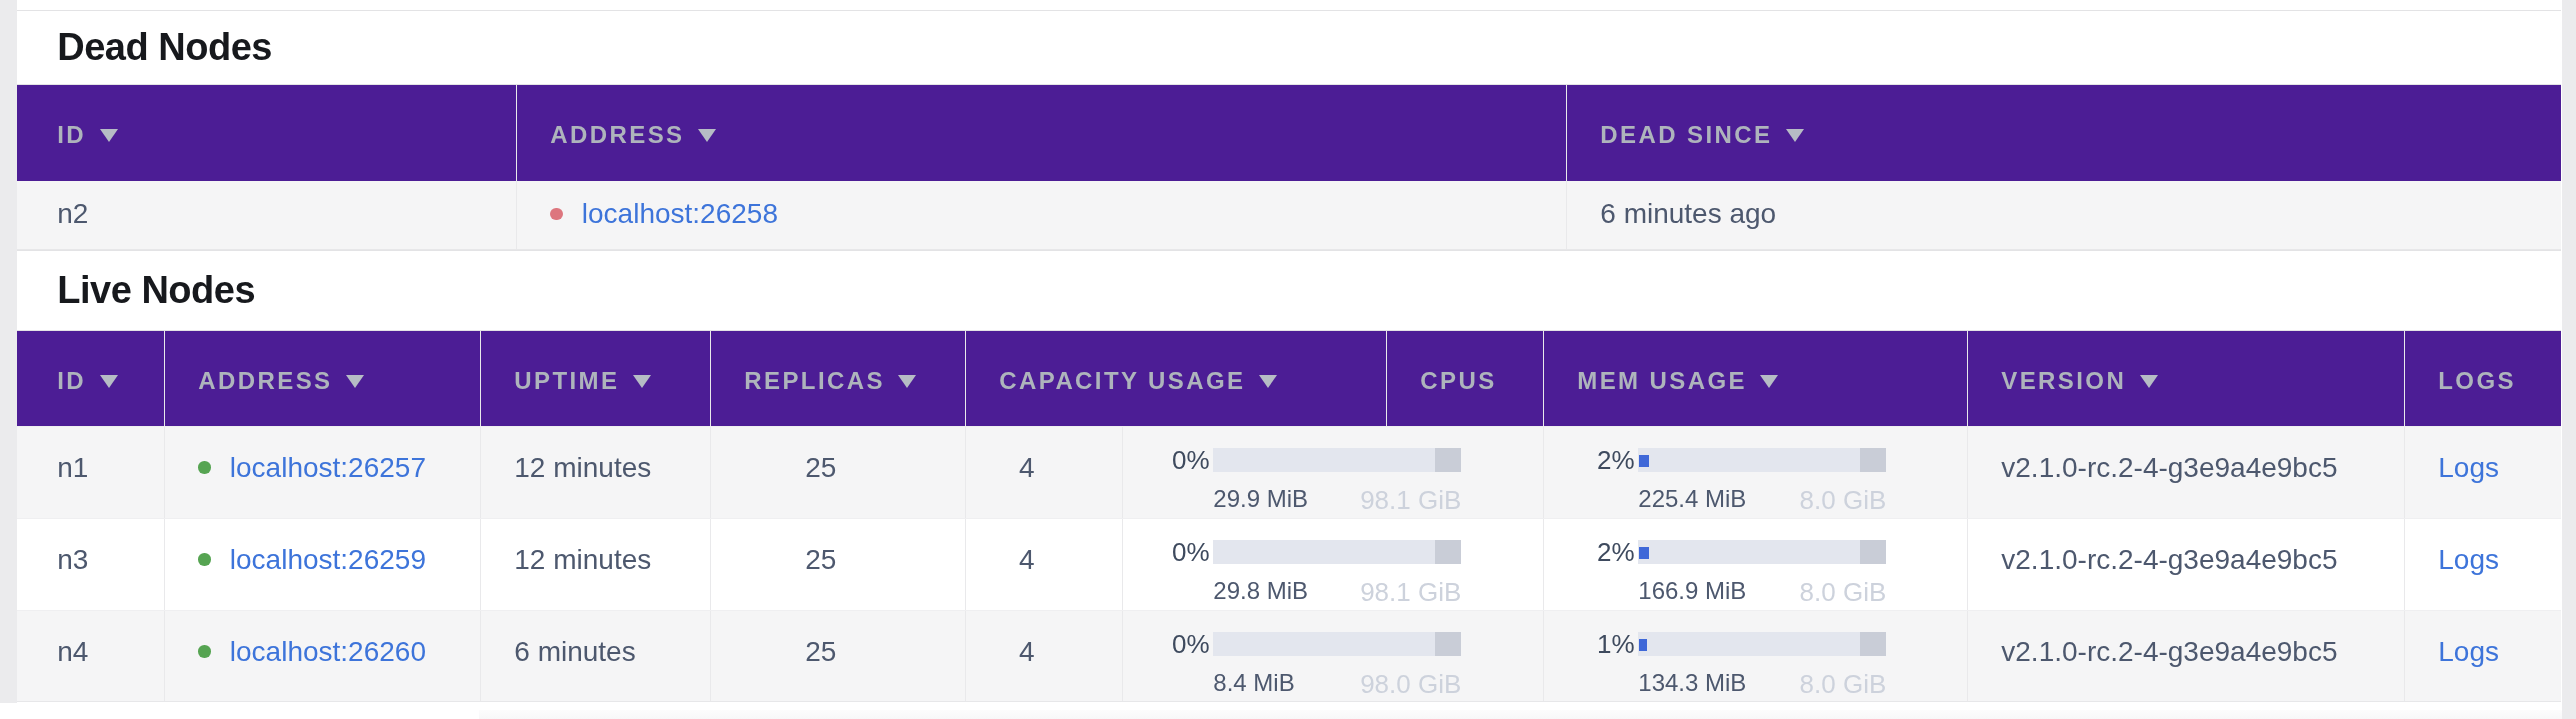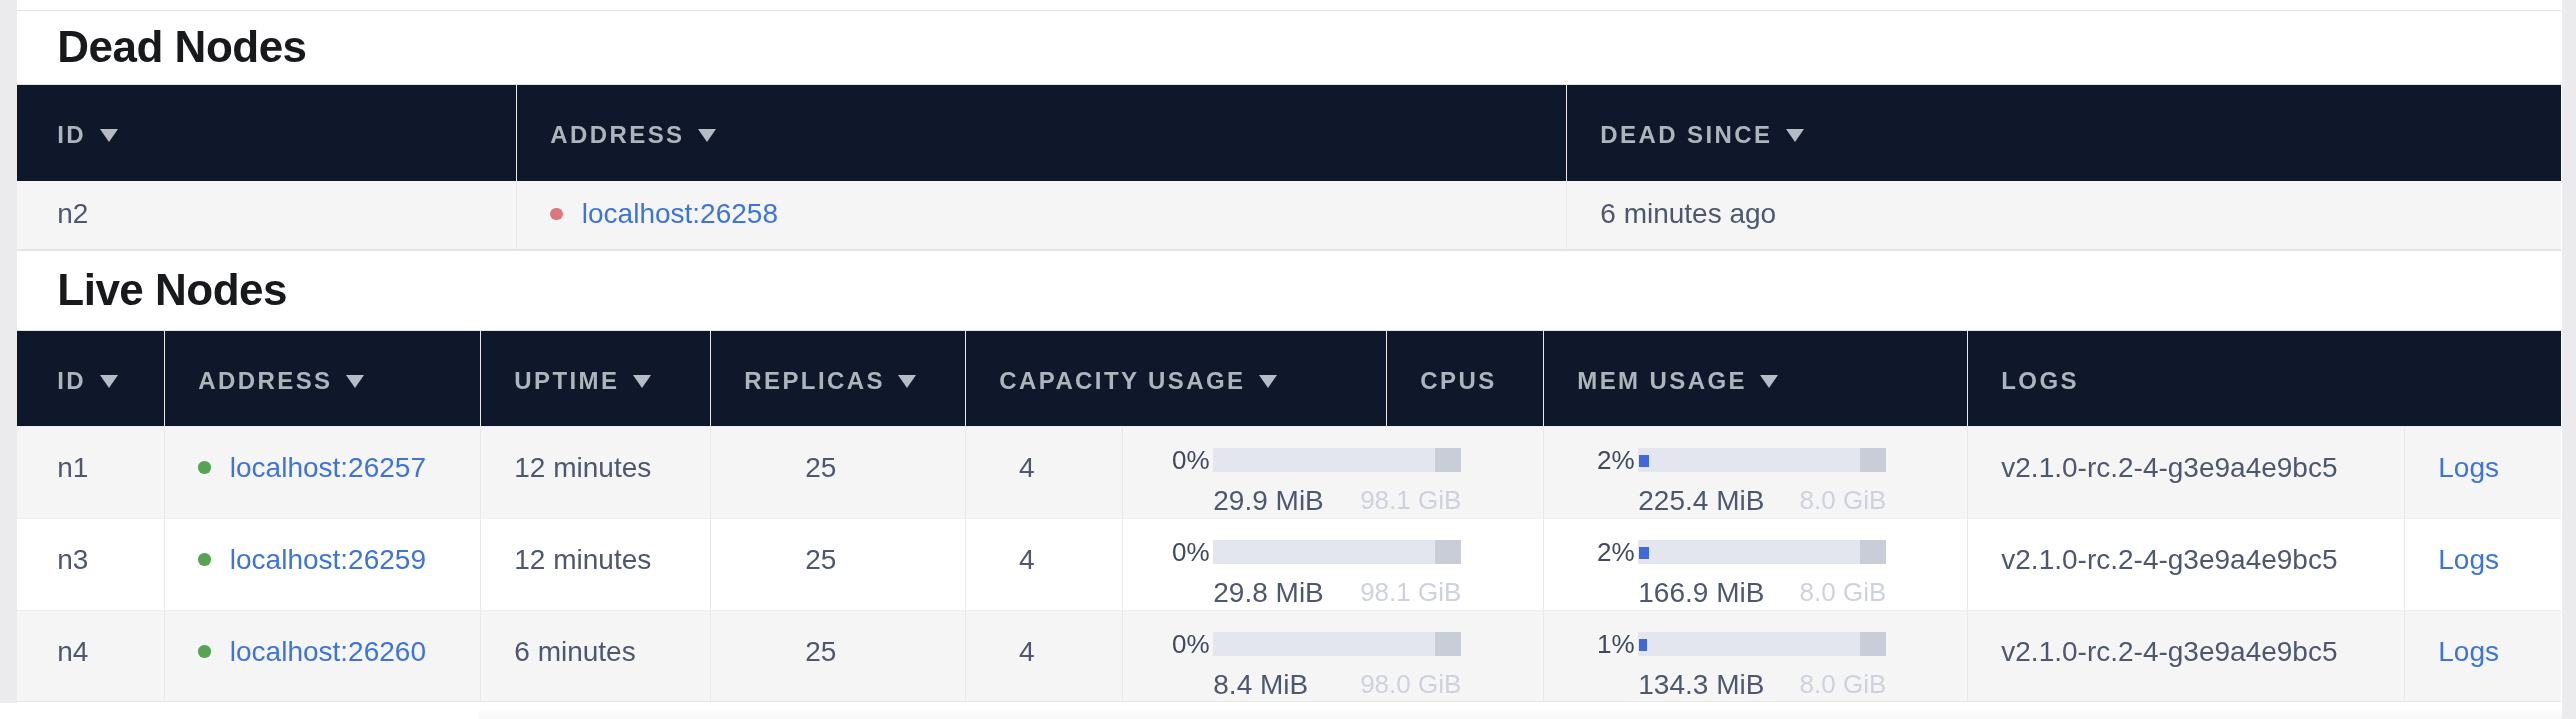--- a/index.html
+++ b/index.html
@@ -8,31 +8,31 @@
     font-family:"Liberation Sans","DejaVu Sans",sans-serif;
     -webkit-font-smoothing:antialiased;
   }
   .page-margin-left{position:absolute;left:0;top:0;width:17.3px;height:703px;background:#ebebed;}
   .page-margin-right{position:absolute;right:0;top:0;width:14.4px;height:720px;background:#ebebed;}
   .panel{position:absolute;left:17.3px;top:0;width:2544px;}
   .top-gap{height:9.6px;}
   .section-title{
     box-sizing:border-box;border-top:1.9px solid #e3e3e5;
     display:flex;align-items:center;padding-left:40px;
-    font-size:44px;font-weight:bold;color:#17191d;letter-spacing:-0.5px;
+    font-size:38px;font-weight:bold;color:#17191d;letter-spacing:-0.5px;
   }
   .section-title.dead{height:74px;}
   .section-title.live{height:80px;}
 
   .tbl{width:2544px;}
   .tr{display:flex;box-sizing:border-box;}
   .td,.th{box-sizing:border-box;flex:0 0 auto;overflow:hidden;}
   .td+.td,.th+.th{border-left:1.9px solid #e9e9eb;}
 
-  .thead{box-sizing:border-box;border-top:1.9px solid #e3e3e5;background:#0f172a;}
+  .thead{box-sizing:border-box;border-top:1.9px solid #e3e3e5;background:#4c1d95;}
   .thead.dead-h{height:97px;}
   .thead.live-h{height:96px;}
   .th{
     padding:36px 0 0 33px;
     font-size:24px;font-weight:bold;letter-spacing:2.4px;color:#aeb4bc;
     white-space:nowrap;
   }
   .th.first{padding-left:40px;}
   .sort-arrow{
     display:inline-block;width:0;height:0;margin-left:13.5px;margin-bottom:1px;
@@ -68,21 +68,21 @@
   .bar-cell{padding:18.3px 0 0 0;}
   .bar-cell .inner{display:flex;flex-direction:column;align-items:flex-end;}
   .bar-cell.cap .inner{padding-right:82px;}
   .bar-cell.mem .inner{padding-right:81px;}
   .bar-top{display:flex;align-items:center;}
   .bar-pct{font-size:26px;color:#3e4a5e;margin-right:3.8px;}
   .bar{position:relative;width:248px;height:24px;background:#e3e6ee;}
   .bar-end{position:absolute;right:0;top:0;width:26px;height:24px;background:#c9cdd7;}
   .bar-used{position:absolute;left:1px;top:6.7px;height:11.5px;width:0;background:#3f68d8;}
   .bar-labels{width:248px;display:flex;justify-content:space-between;margin-top:8.7px;}
-  .bar-used-txt{font-size:28px;color:#4d586e;}
+  .bar-used-txt{font-size:24px;color:#4d586e;}
   .bar-total-txt{font-size:26px;color:#cdd2dc;}
 
   .bottom-shade{
     position:absolute;left:479px;right:14.4px;bottom:0;height:9.6px;
     background:linear-gradient(to bottom,rgba(120,120,130,0.02),rgba(120,120,130,0.06));
   }
 </style>
 </head>
 <body>
 
@@ -116,20 +116,21 @@
 
   <div class="tbl">
     <div class="tr thead live-h">
       <div class="th first l-c0"><span>ID</span><span class="sort-arrow"></span></div>
       <div class="th l-c1"><span>ADDRESS</span><span class="sort-arrow"></span></div>
       <div class="th l-c2"><span>UPTIME</span><span class="sort-arrow"></span></div>
       <div class="th l-c3"><span>REPLICAS</span><span class="sort-arrow"></span></div>
       <div class="th l-c5"><span>CAPACITY USAGE</span><span class="sort-arrow"></span></div>
       <div class="th l-c4"><span>CPUS</span></div>
       <div class="th l-c6"><span>MEM USAGE</span><span class="sort-arrow"></span></div>
+      <div class="th l-c7"><span>VERSION</span><span class="sort-arrow"></span></div>
       <div class="th l-c8"><span>LOGS</span></div>
     </div>
 
     <div class="tr row stripe live-row">
       <div class="td first l-c0">n1</div>
       <div class="td l-c1">
         <span class="addr">
           <span class="dot live-dot"></span>
           <a class="lnk" href="#">localhost:26257</a>
         </span>

